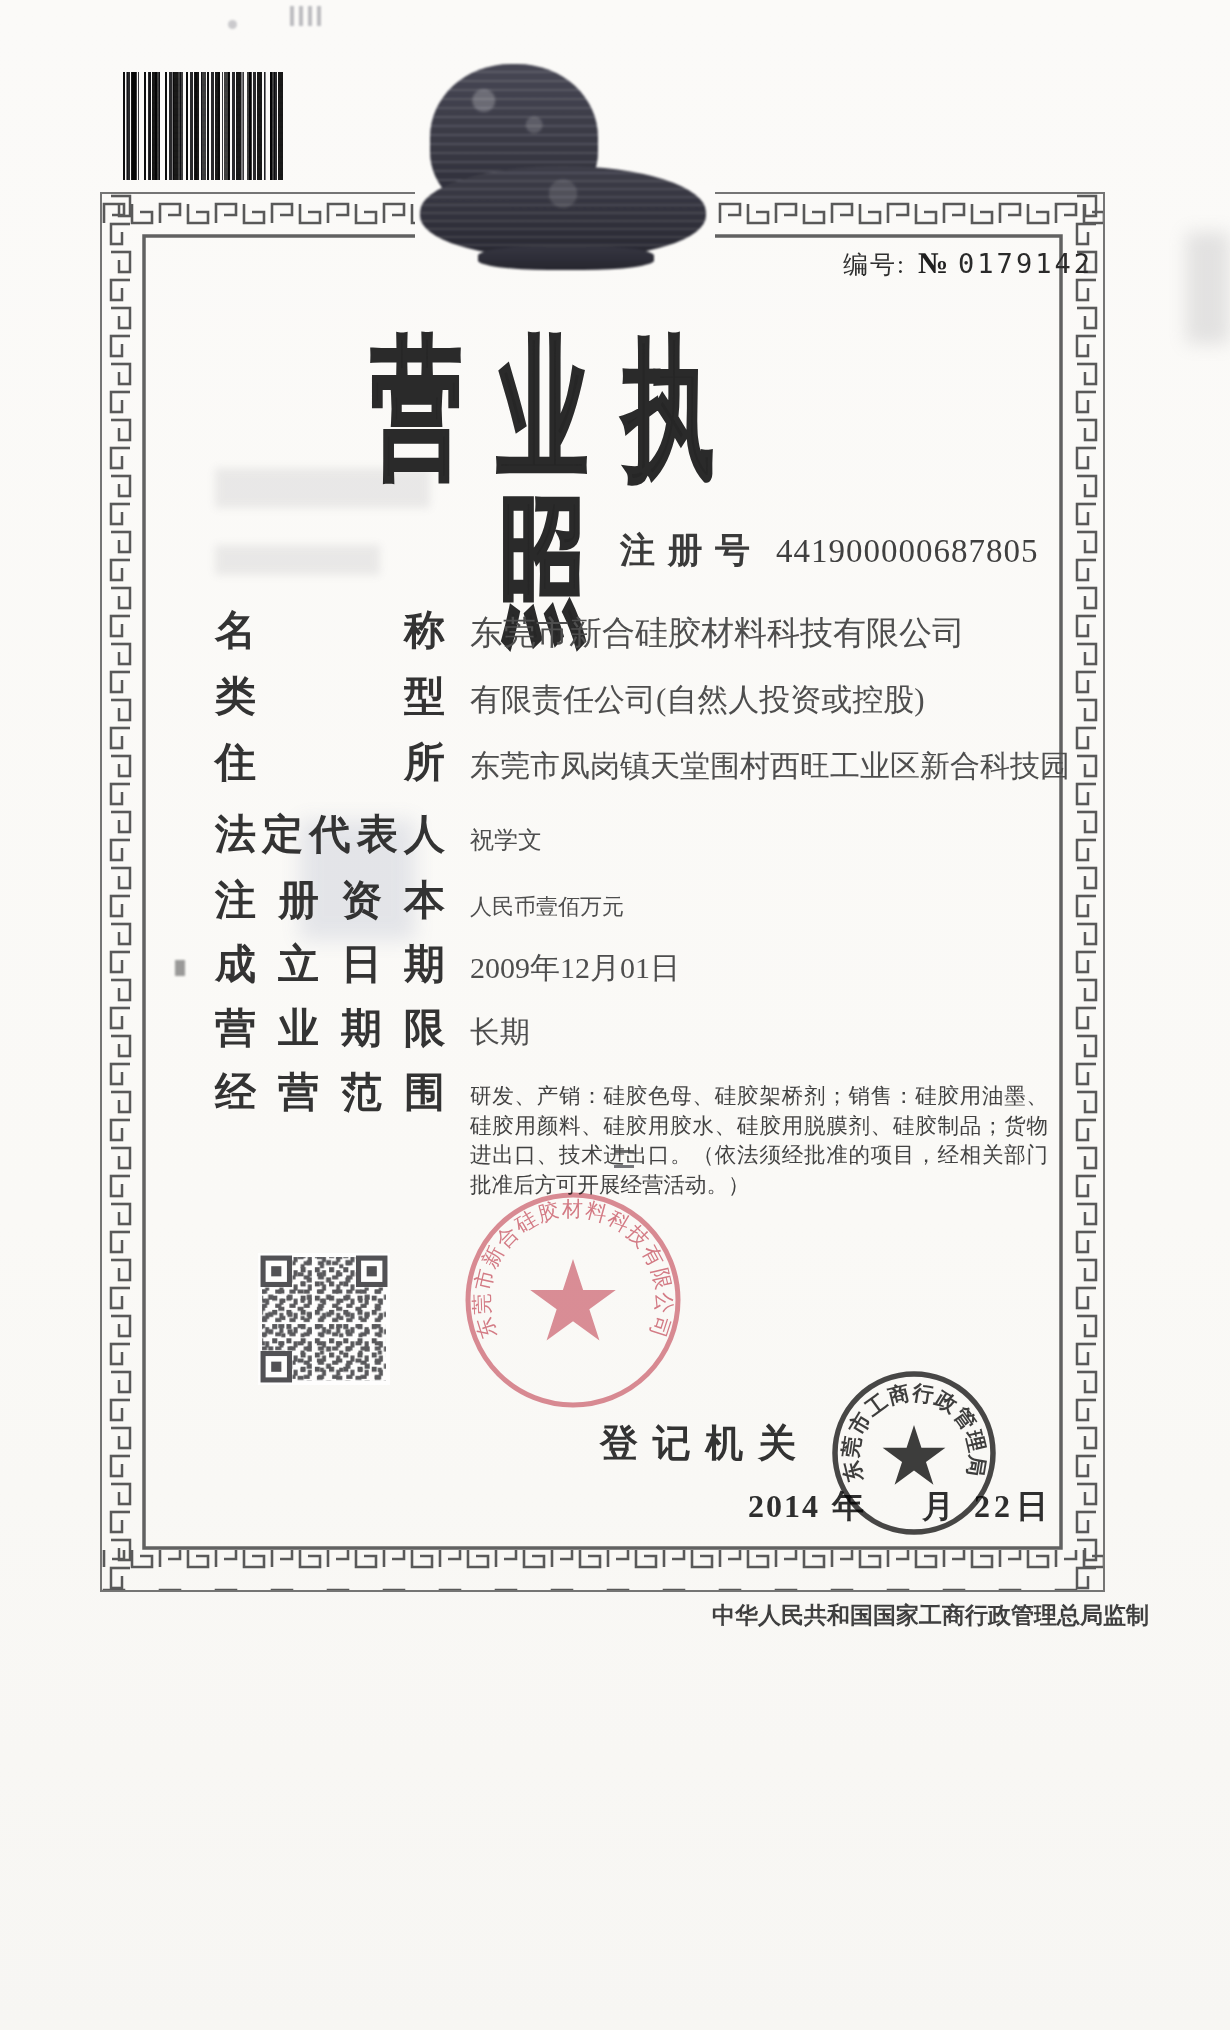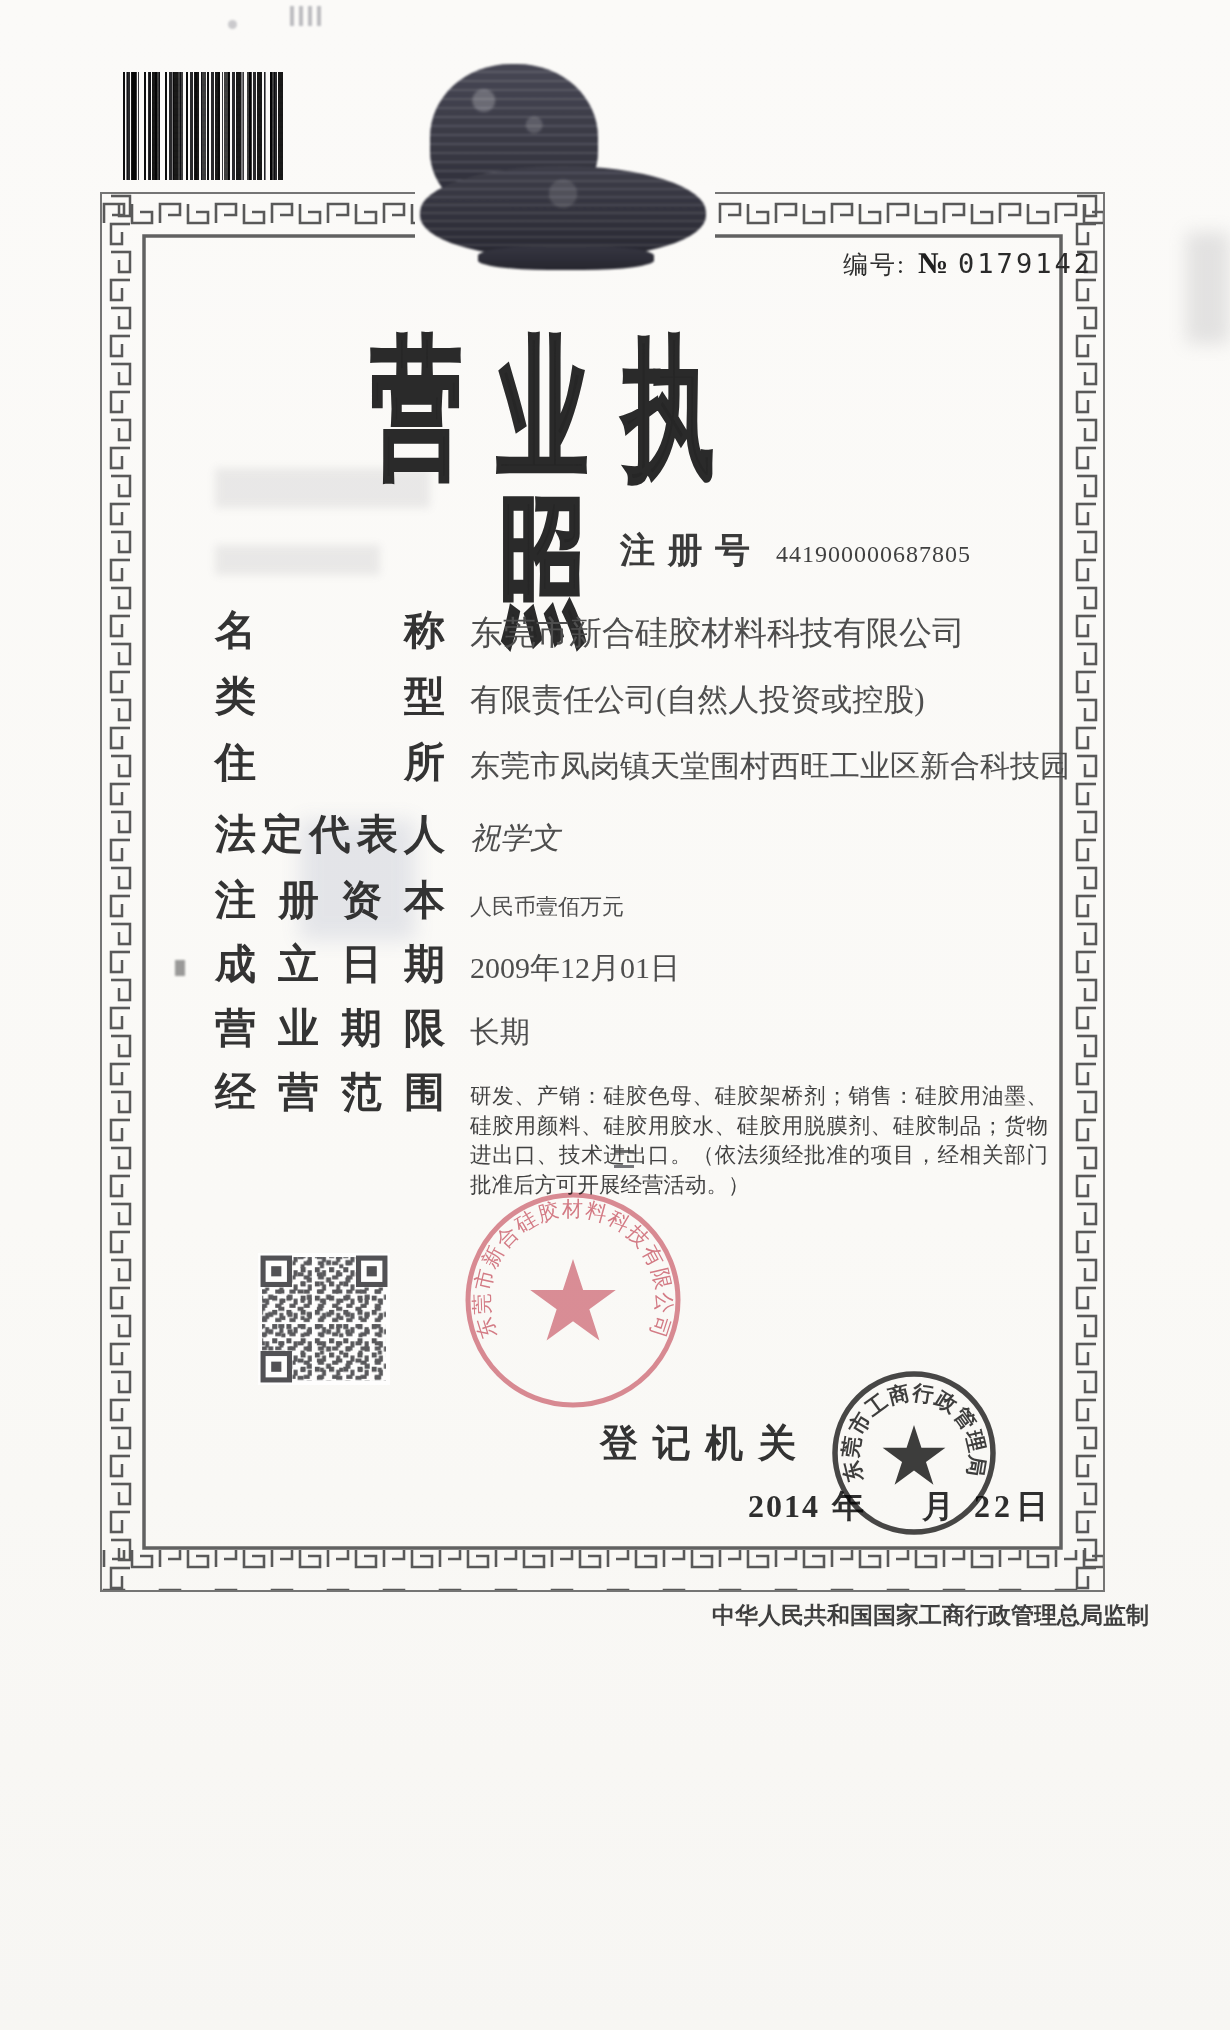--- a/index.html
+++ b/index.html
@@ -56,28 +56,28 @@
   
   .title-wrap{position:absolute; left:166px; top:330px; width:730px; text-align:center; z-index:4;}
   .title{
     display:inline-block; font-size:152px; line-height:160px; font-weight:900; color:#262626;
     letter-spacing:58px; margin-right:-58px; transform:scaleX(.6);
     -webkit-text-stroke:3px #2a2a2a; text-shadow:0 0 1px #222;
   }
   
   .regline{position:absolute; left:620px; top:527px; z-index:4; display:flex; align-items:baseline;}
   .regline .spread{display:flex; justify-content:space-between; width:130px; font-size:35px; font-weight:600; color:#3a3a3a;}
-  .regline .num{margin-left:26px; font-size:24px; color:#404040; letter-spacing:1px;}
+  .regline .num{margin-left:26px; font-size:33px; color:#404040; letter-spacing:1px;}
   
   .row{position:absolute; left:215px; display:flex; align-items:baseline; z-index:4;}
   .row .lab{display:flex; justify-content:space-between; width:230px; font-size:41px; font-weight:700; color:#333; line-height:44px;}
   .row .val{margin-left:25px; color:#4e4e4e; white-space:nowrap;}
   .r0{top:608px;} .r1{top:674px;} .r2{top:740px;} .r3{top:812px;}
   .r4{top:878px;} .r5{top:942px;} .r6{top:1006px;} .r7{top:1070px;}
-  .v0{font-size:33px;} .v1{font-size:31px;} .v2{font-size:30px;} .v3{font-size:30px;font-style:italic;}
+  .v0{font-size:33px;} .v1{font-size:31px;} .v2{font-size:30px;} .v3{font-size:24px;}
   .v4{font-size:22px;} .v5{font-size:30px;} .v6{font-size:30px;}
   .scope{
     position:absolute; left:470px; top:1082px; width:578px; z-index:4;
     font-size:21.5px; line-height:1.38; color:#424242; text-align:justify;
   }
   .scope-mark{position:absolute; left:614px; top:1150px; width:20px; height:12px; z-index:4;
     border-top:3px solid #4a4a4a; border-bottom:3px solid #55555a; opacity:.8;}
   
   .qr{position:absolute; left:258px; top:1252px; width:132px; height:134px; z-index:4; opacity:.85;}
   

